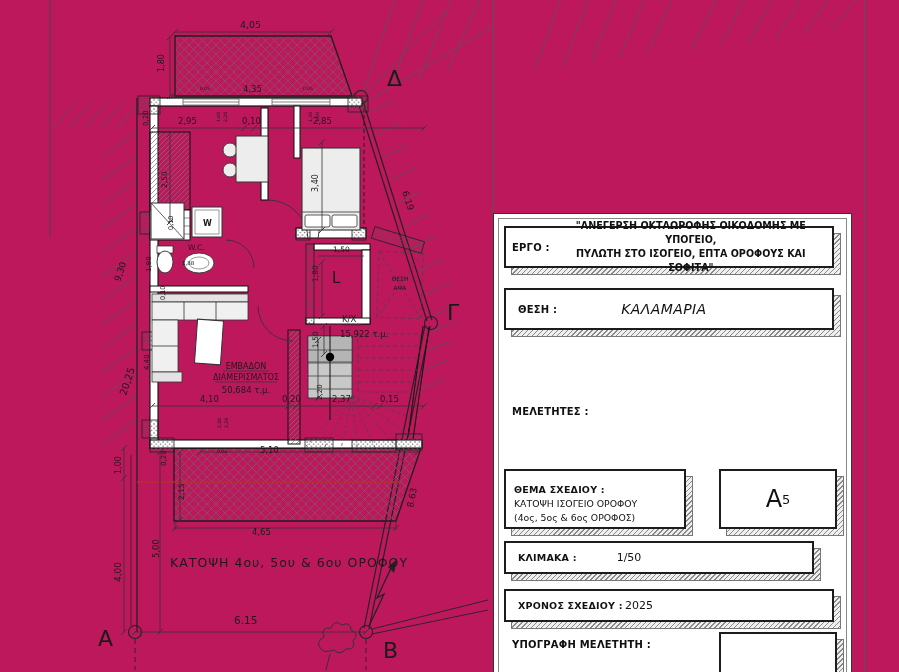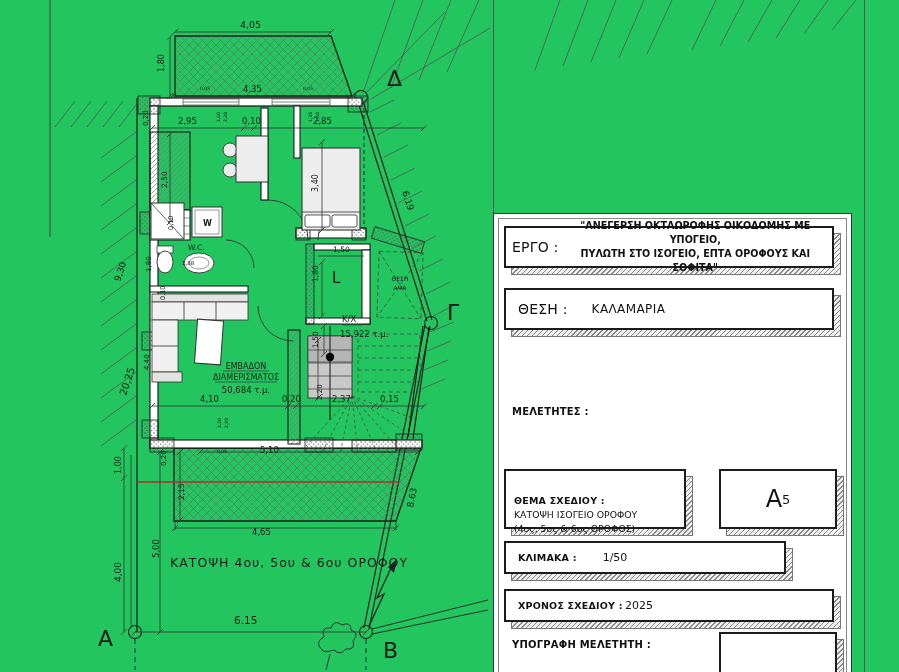--- a/index.html
+++ b/index.html
@@ -1,42 +1,42 @@
 <!DOCTYPE html>
 <html><head>
 <meta charset="utf-8">
 <style>
   html,body{margin:0;padding:0;background:#fff;}
-  .stage{position:relative;width:899px;height:672px;background:#22c55e;overflow:hidden;
+  .stage{position:relative;width:899px;height:672px;background:#be185d;overflow:hidden;
          font-family:"DejaVu Sans",sans-serif;color:#111;}
   .plan-svg{position:absolute;left:0;top:0;}
   svg text{fill:#1a1a1a;font-family:"DejaVu Sans",sans-serif;}
 
   
   .vline{position:absolute;width:1px;background:#555;}
 
   
   .titleblock{position:absolute;left:493px;top:213px;width:357px;height:459px;
               border:1px solid #333;background:#fff;overflow:hidden;}
   .titleblock .inner-frame{position:absolute;left:4px;top:4px;right:4px;bottom:-2px;
               border:1px solid #888;pointer-events:none;}
   .sbox{position:absolute;}
   .sbox .shadow{position:absolute;left:7px;top:7px;width:100%;height:100%;
        background:repeating-linear-gradient(135deg,#8a8a8a 0 1px,#efefef 1px 3.5px);
        border:1px solid #777;box-sizing:border-box;}
   .sbox .face{position:absolute;left:0;top:0;width:100%;height:100%;background:#fff;
        border:2px solid #1c1c1c;box-sizing:border-box;}
-  .tb-label{font-weight:400;font-size:14px;letter-spacing:.2px;}
+  .tb-label{font-weight:700;font-size:10px;letter-spacing:.2px;}
   .tb-small-label{font-weight:700;font-size:9.5px;letter-spacing:.2px;}
   .proj-face{display:flex;align-items:center;padding:4px 6px;gap:6px;}
   .proj-text{font-weight:700;font-size:9.6px;line-height:1.45;text-align:center;flex:1;}
   .row-face{display:flex;align-items:center;padding:0 12px;}
-  .row-value{font-size:12px;margin-left:24px;letter-spacing:.4px;}
+  .row-value{font-size:14px;margin-left:64px;letter-spacing:.4px;font-style:italic;}
   .center-value{position:absolute;left:0;right:60px;text-align:center;font-size:11px;}
-  .subject-face{padding:23px 8px;font-size:9.3px;line-height:1.5;}
+  .subject-face{padding:12px 8px;font-size:9.3px;line-height:1.5;}
   .sheetno-face{display:flex;align-items:center;justify-content:center;font-size:24px;}
   .sheetno-face sub{font-size:13px;}
   .free-label{position:absolute;font-weight:700;font-size:10px;letter-spacing:.2px;}
 </style>
 </head>
 <body>
 
 <div class="stage">
 
 <svg class="plan-svg" width="899" height="672" viewBox="0 0 899 672">
@@ -336,21 +336,21 @@
   </div>
 
   <div class="sbox" style="left:225px;top:255px;width:118px;height:60px;">
     <div class="shadow"></div>
     <div class="face sheetno-face">
       <span>A</span>
           <sub>5</sub>
     </div>
   </div>
 
-  <div class="sbox" style="left:10px;top:327px;width:282px;height:33px;">
+  <div class="sbox" style="left:10px;top:327px;width:310px;height:33px;">
     <div class="shadow"></div>
     <div class="face row-face">
       <span class="tb-small-label">ΚΛΙΜΑΚΑ :</span>
       <span class="center-value">1/50</span>
     </div>
   </div>
 
   <div class="sbox" style="left:10px;top:375px;width:330px;height:33px;">
     <div class="shadow"></div>
     <div class="face row-face">

